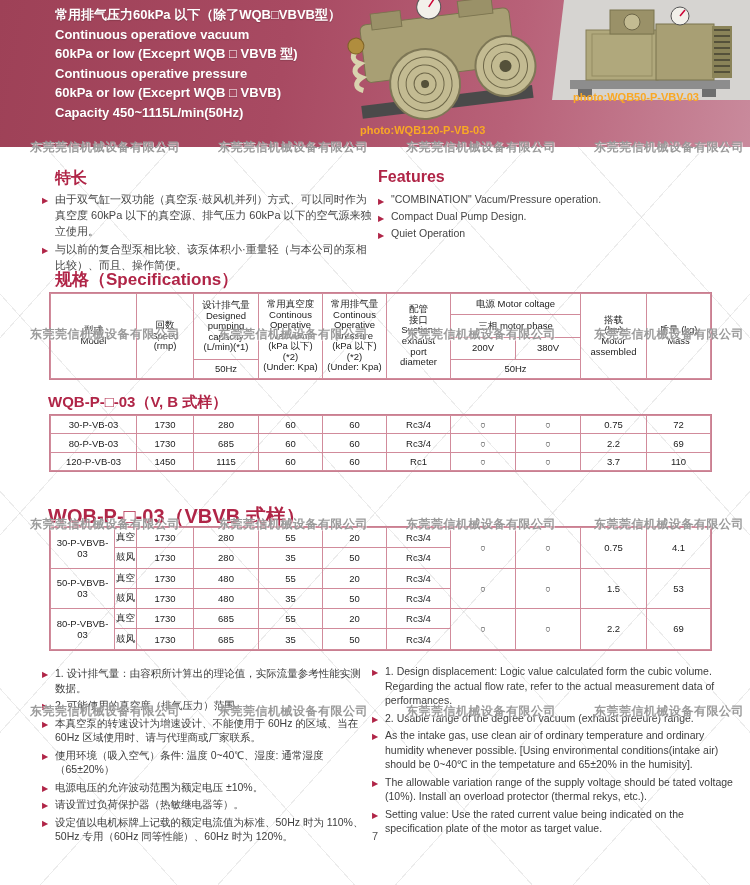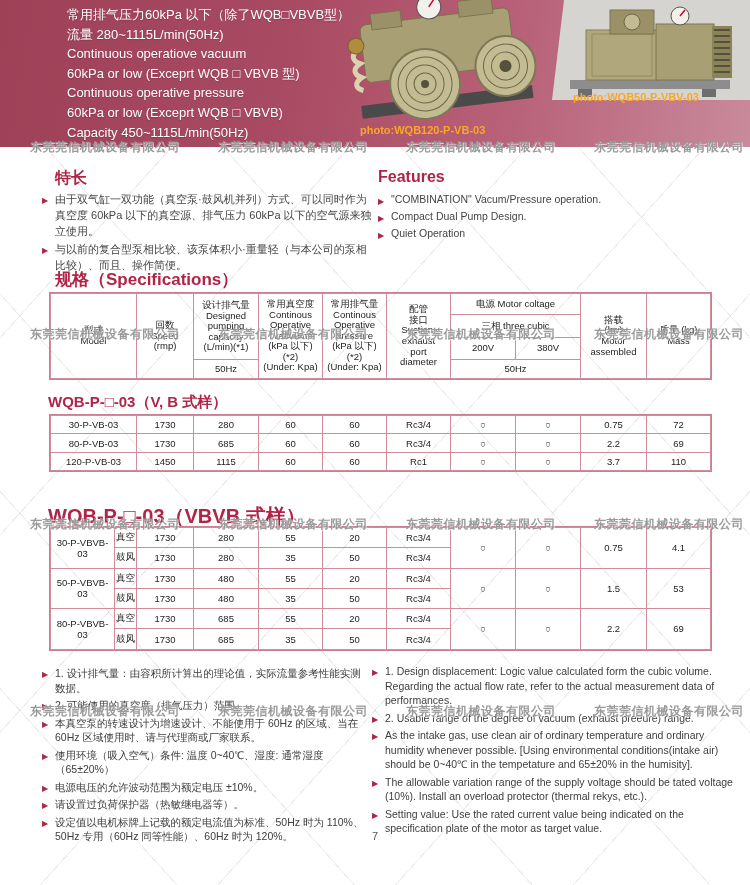--- a/index.html
+++ b/index.html
@@ -9,22 +9,22 @@
 
   
   #diag{left:0;top:0;width:750px;height:885px;z-index:1;pointer-events:none;
     background-image:
       repeating-linear-gradient(48deg, rgba(0,0,0,0) 0 131px, rgba(120,120,120,.14) 131px 132px),
       repeating-linear-gradient(-48deg, rgba(0,0,0,0) 0 131px, rgba(120,120,120,.14) 131px 132px);}
 
   
   #hero{left:0;top:0;width:750px;height:147px;z-index:2;
     background:linear-gradient(100deg,#9e4157 0%,#a84a62 38%,#b86178 68%,#c98a9c 100%);}
-  #hero-text{left:55px;top:5px;width:330px;color:#fff;font-weight:normal;font-size:13px;line-height:19.6px;
-    text-shadow:0 1px 1px rgba(0,0,0,.18);margin-left:12px;}
+  #hero-text{left:55px;top:5px;width:330px;color:#fff;font-weight:bold;font-size:13px;line-height:19.6px;
+    text-shadow:0 1px 1px rgba(0,0,0,.18);}
   .photo-label{color:#f9a825;font-weight:bold;font-size:11px;z-index:4;white-space:nowrap;}
 
   
   .wm{font-weight:bold;font-size:12px;color:#9a9a9a;white-space:nowrap;z-index:5;
     text-shadow:1px 1px 0 rgba(255,255,255,.65);letter-spacing:.5px;}
 
   .sec-title{color:#b02547;font-weight:bold;z-index:3;}
   .bullets{z-index:3;}
   .bullet{position:relative;padding-left:13px;color:#454545;}
   .bullet .arr{position:absolute;left:0;top:2px;font-size:8px;color:#b02547;}
@@ -101,21 +101,20 @@
         <line x1="121" y1="6" x2="127" y2="-1" stroke="#c03" stroke-width="1.5"></line>
       </g>
     </g>
   </svg>
 
   <div class="abs photo-label" style="left:360px;top:124px">photo:WQB120-P-VB-03</div>
   <div class="abs photo-label" style="left:573px;top:91px">photo:WQB50-P-VBV-03</div>
 
   <div id="hero-text" class="abs" style="z-index:3">
     <div>常用排气压力60kPa 以下（除了WQB□VBVB型）</div>
-    <div>流量 280~1115L/min(50Hz)</div>
     <div>Continuous operatiove vacuum</div>
     <div>60kPa or low (Exceprt WQB □ VBVB 型)</div>
     <div>Continuous operative pressure</div>
     <div>60kPa or low (Exceprt WQB □ VBVB)</div>
     <div>Capacity 450~1115L/min(50Hz)</div>
   </div>
 
   <span class="abs wm" style="left:30px;top:139px">东莞莞信机械设备有限公司</span>
   <span class="abs wm" style="left:218px;top:139px">东莞莞信机械设备有限公司</span>
   <span class="abs wm" style="left:406px;top:139px">东莞莞信机械设备有限公司</span>
@@ -196,21 +195,21 @@
 diameter</td>
       <td class="hd" colspan="2">电源 Motor coltage</td>
       <td class="hd" rowspan="4">搭载
 (kw)
 Motor
 assembled</td>
       <td class="hd" rowspan="4">质量 (kg)
 Mass</td>
     </tr>
     <tr style="height:23px">
-          <td class="hd" colspan="2">三相 three cubic</td>
+          <td class="hd" colspan="2">三相 motor phase</td>
         </tr>
     <tr style="height:22px">
       <td class="hd">200V</td>
       <td class="hd">380V</td>
     </tr>
     <tr style="height:19px">
       <td class="hd">50Hz</td>
       <td class="hd" colspan="2">50Hz</td>
     </tr>
   </tbody>

